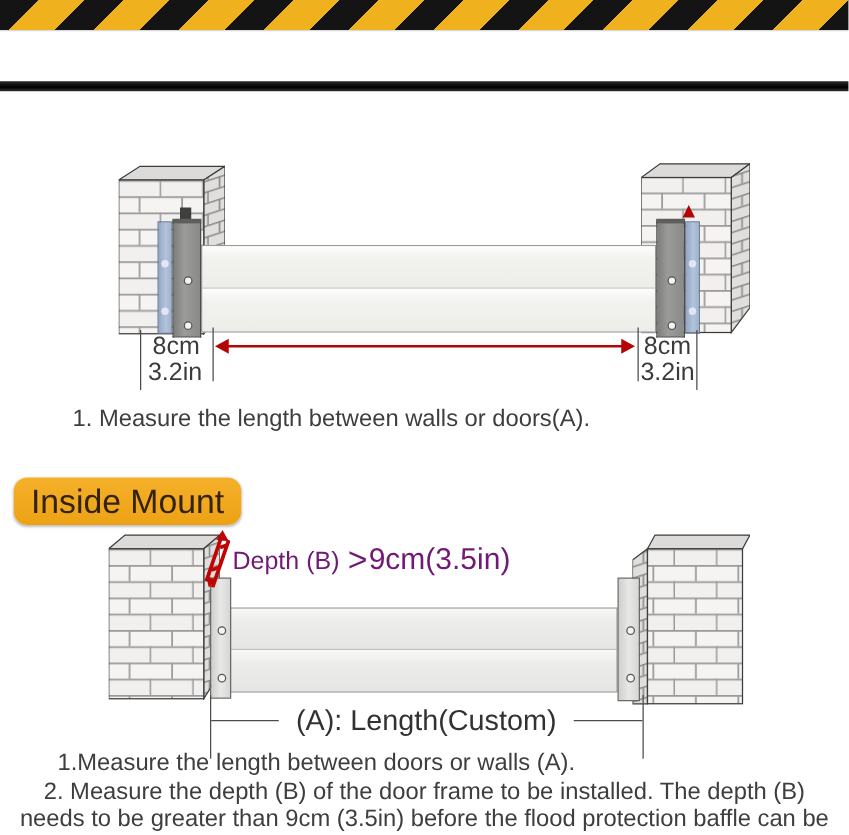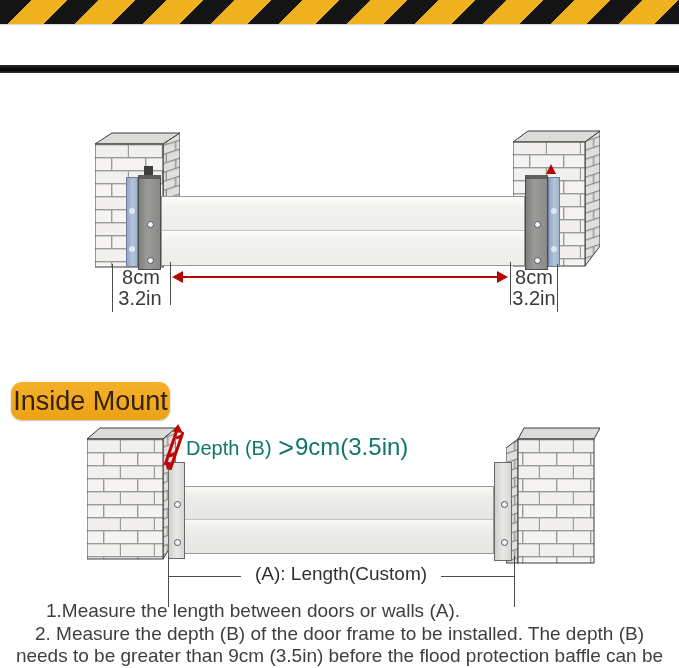--- a/index.html
+++ b/index.html
@@ -26,21 +26,21 @@
     background:linear-gradient(#2a2a2a,#000 60%,#333);
   }
   
   .badge{
     position:absolute;background:linear-gradient(#f5b02a,#eda214);
     border-radius:11px;color:#33230a;font-size:27px;
     display:flex;align-items:center;justify-content:center;
     box-shadow:0 1px 2px rgba(0,0,0,.25);
   }
   #badge-outside{left:11px;top:86px;width:174px;height:36px;}
-  #badge-inside{left:11px;top:382px;width:159px;height:38px;}
+  #badge-inside{left:11px;top:382px;width:182px;height:38px;}
   
   .abs{position:absolute;}
   .pillar{position:absolute;}
   .barrier{
     position:absolute;border:1px solid #9a9a98;background:#f7f7f5;box-sizing:border-box;
   }
   .board{position:absolute;left:0;width:100%;box-sizing:border-box;
     background:linear-gradient(#fdfdfc,#f2f2ef 30%,#ededea);border-bottom:1px solid #c2c2c0;}
   .board:last-child{border-bottom:none;}
   .channel-gray{
@@ -61,23 +61,23 @@
   .tick{position:absolute;width:0;border-left:1.6px solid #4c4c4c;}
   .dim-line{position:absolute;height:0;border-top:1.6px solid #4c4c4c;}
   .red-line{position:absolute;height:2.4px;background:#b40505;}
   .tri{position:absolute;width:0;height:0;}
   .tri.left {border-top:6px solid transparent;border-bottom:6px solid transparent;border-right:11px solid #b40505;}
   .tri.right{border-top:6px solid transparent;border-bottom:6px solid transparent;border-left:11px solid #b40505;}
   .tri.up{border-left:5px solid transparent;border-right:5px solid transparent;border-bottom:10px solid #b40505;}
   .dim-label{position:absolute;font-size:20px;color:#3b3b3b;text-align:center;}
   .a-label{position:absolute;font-size:20px;color:#3b3b3b;text-align:center;white-space:nowrap;}
   .a-label .a-letter{color:#cc0404;font-weight:bold;font-size:22px;}
-  .len-label{position:absolute;text-align:center;font-size:19px;color:#323232;}
+  .len-label{position:absolute;text-align:center;font-size:23px;color:#323232;}
   .len-label span{background:#fff;padding:0 14px;}
-  .depth-label{position:absolute;font-size:20px;color:#0f766e;white-space:nowrap;}
+  .depth-label{position:absolute;font-size:20px;color:#701a75;white-space:nowrap;}
   .depth-label .gt{font-size:27px;vertical-align:-2px;padding:0 1px;}
   .depth-label .val{font-size:24px;}
   .steps{position:absolute;font-size:19px;color:#3e3e3e;line-height:24px;}
   .step-line{white-space:nowrap;}
   .steps-inside-2{position:absolute;left:12px;width:655px;text-align:center;
     font-size:19px;color:#3e3e3e;line-height:22px;}
   svg{display:block;}
 </style>
 </head>
 <body>
@@ -154,20 +154,21 @@
   <div class="dim-label" style="left:112px;top:287px;width:56px;">3.2in</div>
   <div class="dim-label" style="left:511px;top:266px;width:46px;">8cm</div>
   <div class="dim-label" style="left:509px;top:287px;width:50px;">3.2in</div>
 
   <div class="red-line" style="left:176px;top:276px;width:328px;"></div>
   <div class="tri left" style="left:172px;top:271px;"></div>
   <div class="tri right" style="left:497px;top:271px;"></div>
 
 
   <div class="steps" style="left:58px;top:324px;">
+    <div class="step-line">1. Measure the length between walls or doors(A).</div>
   </div>
 
   <div id="badge-inside" class="badge">
     <span>Inside Mount</span>
   </div>
 
   <svg class="pillar" style="left:87px;top:426px;" width="89" height="134" viewBox="0 0 89 134">
     <polygon points="0,13 76,13 89,2 13,2" fill="#dcdbd9" stroke="#3c3c3c" stroke-width="1"></polygon>
     <polygon points="76,13 89,2 89,112 76,133" fill="url(#brickSide)" stroke="#3c3c3c" stroke-width="1"></polygon>
     <rect x="0" y="13" width="76" height="120" fill="url(#brick)" stroke="#3c3c3c" stroke-width="1"></rect>

